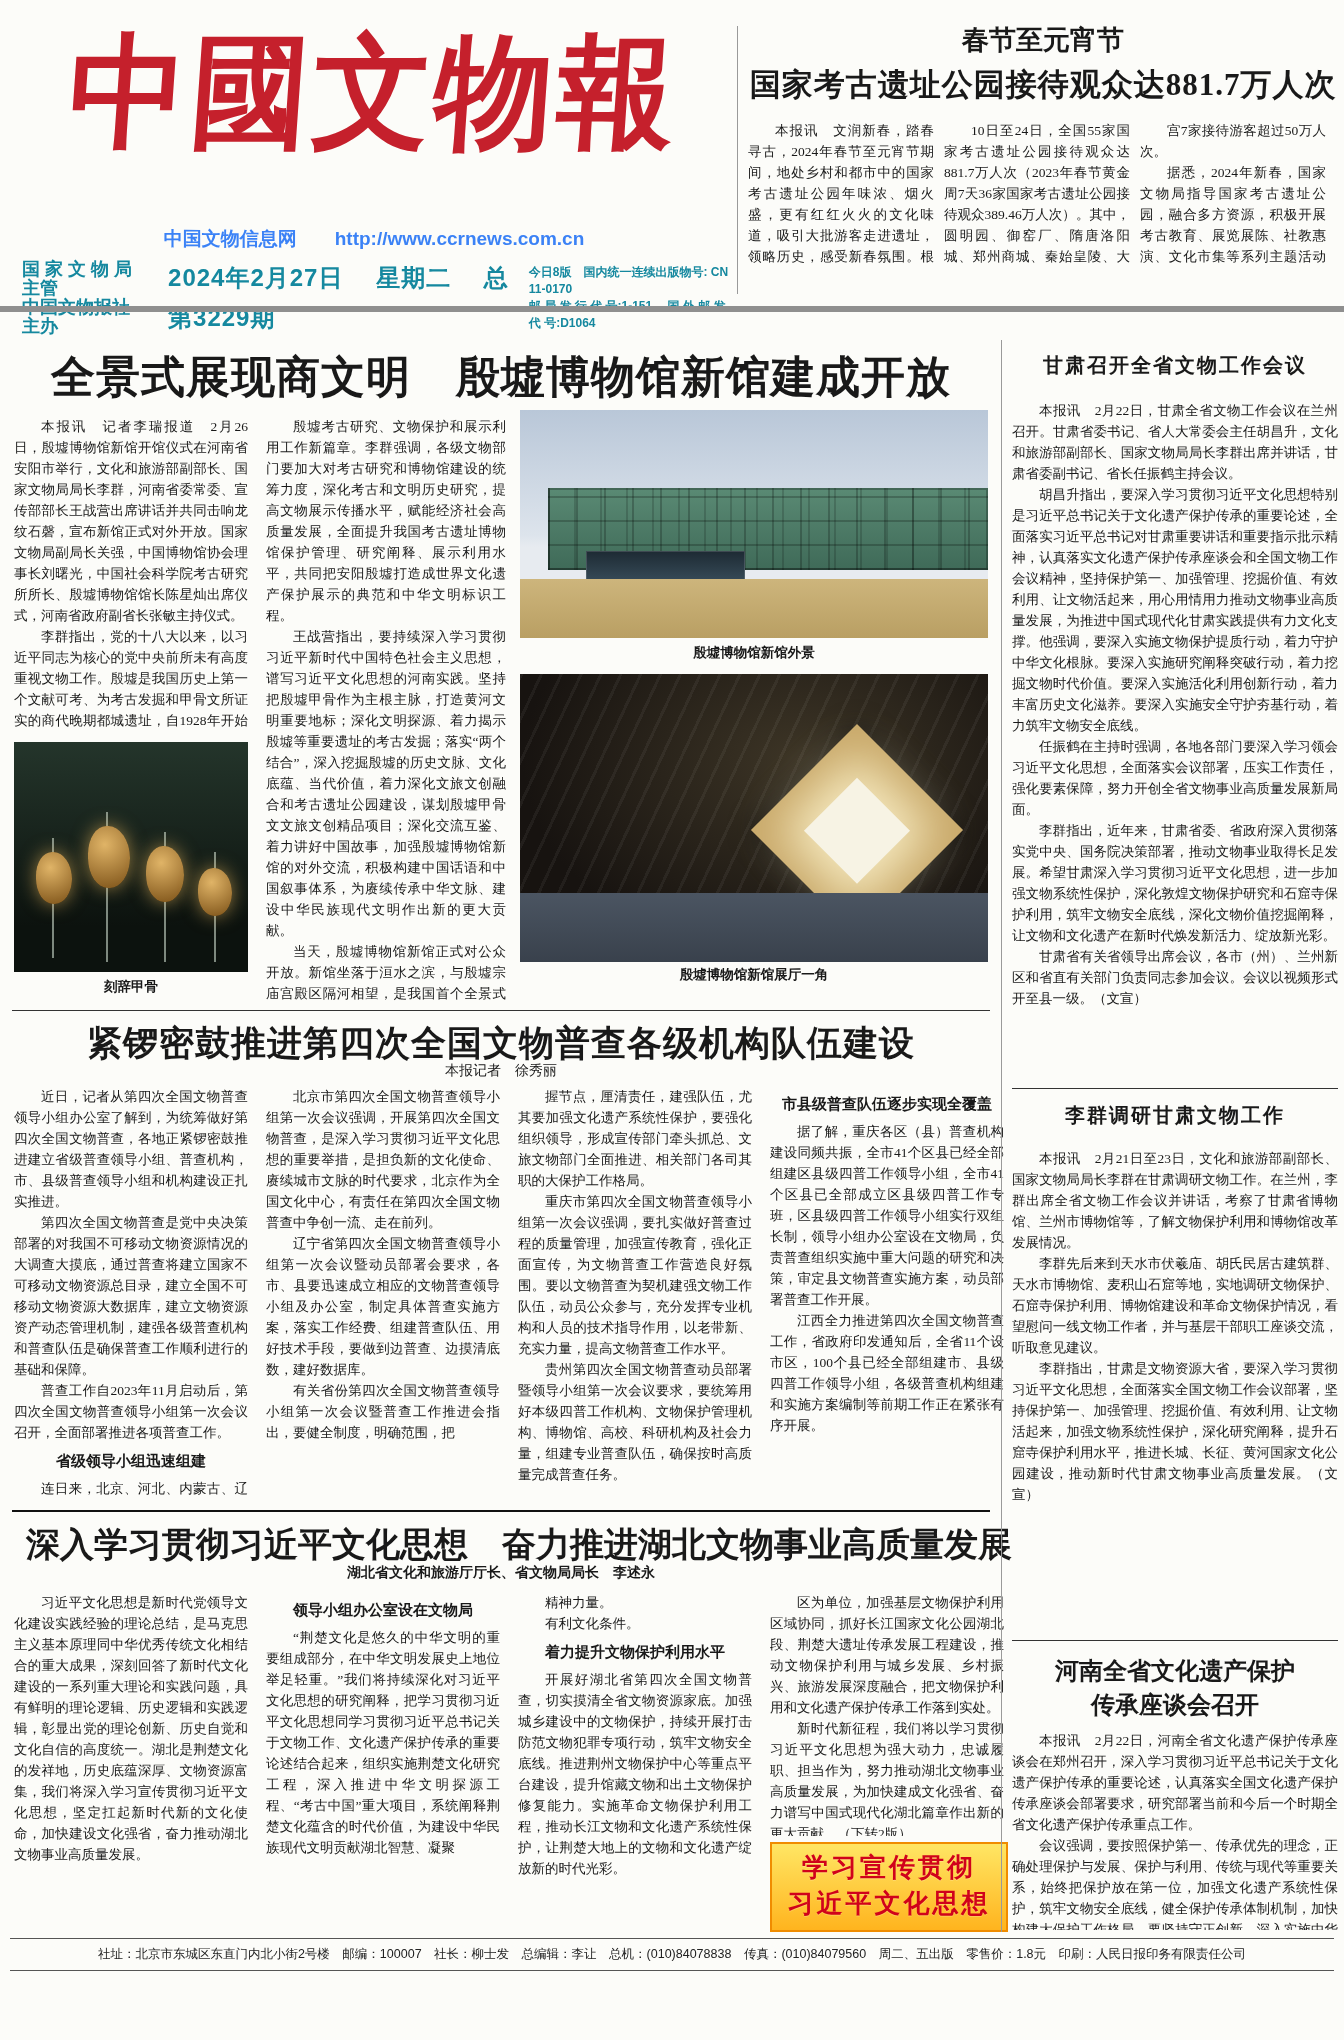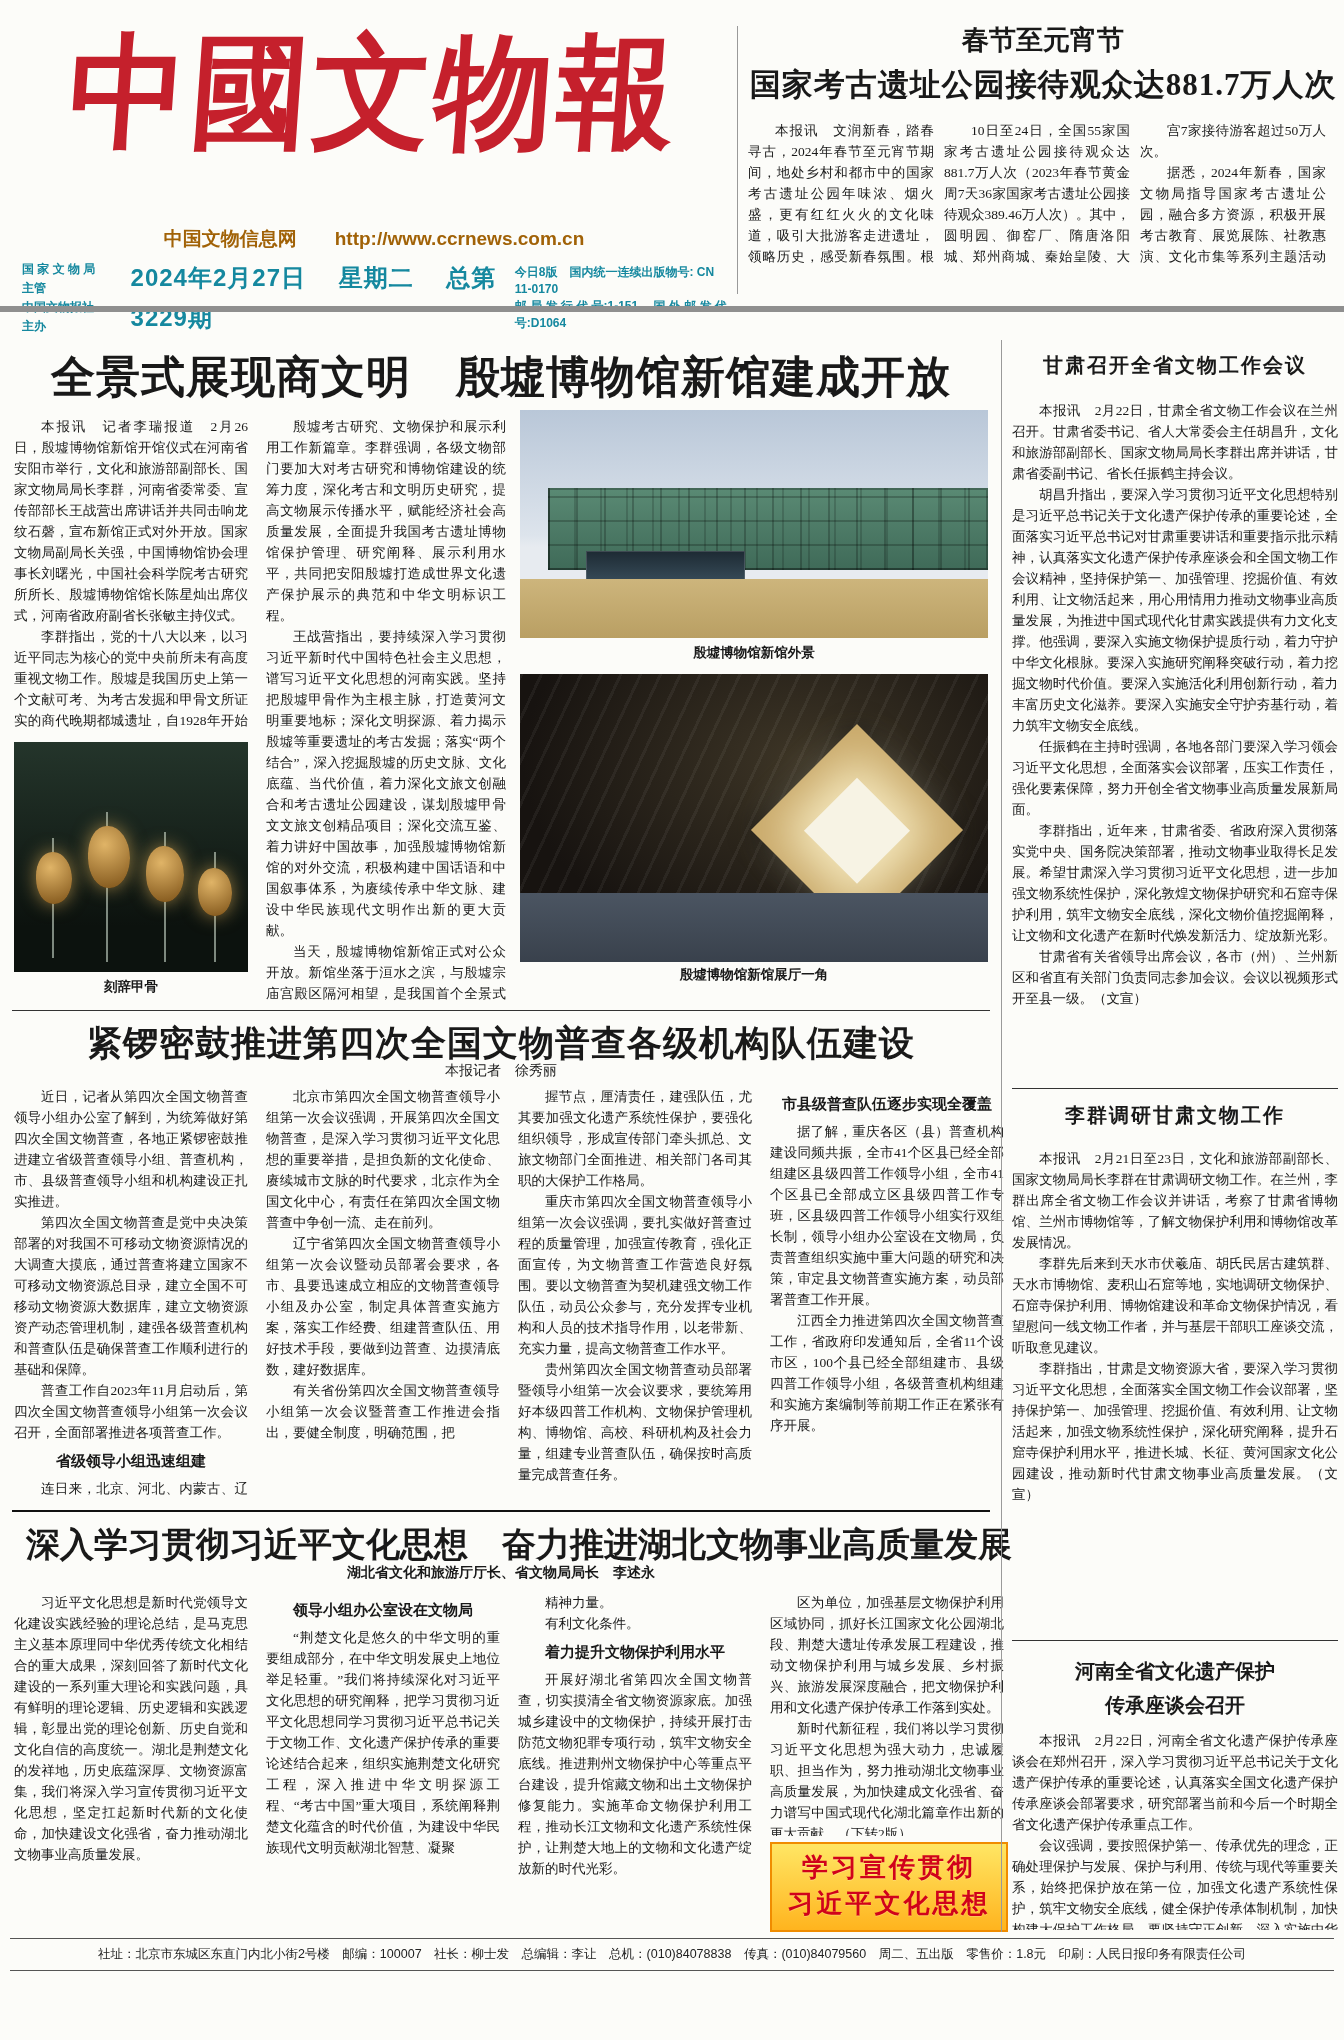--- a/index.html
+++ b/index.html
@@ -9,37 +9,37 @@
   .center{text-align:center;}
   .just{text-align:justify;text-justify:inter-ideograph;}
   .bodycol{overflow:hidden;font-size:13.5px;line-height:21px;}
   .para{margin:0;text-indent:2em;}
   .col-sub{font-weight:bold;text-align:center;text-indent:0;margin:7px 0;font-size:15px;
            font-family:"Liberation Sans","DejaVu Sans",sans-serif;}
   
   .mast-title{font-size:118px;font-weight:bold;color:#c5202c;letter-spacing:4px;
               font-family:"DejaVu Serif","Liberation Serif",serif;
               transform:skewX(-4deg) scaleY(1.05);transform-origin:center;}
-  .site-line{font-family:"Liberation Sans","DejaVu Sans",sans-serif;font-weight:bold;font-size:19px;color:#a16207;}
+  .site-line{font-family:"Liberation Sans","DejaVu Sans",sans-serif;font-weight:bold;font-size:19px;color:#3b82f6;}
   .teal{color:#15889f;font-family:"Liberation Sans","DejaVu Sans",sans-serif;font-weight:bold;}
-  .org-line{font-size:12px;line-height:19px;}
+  .org-line{font-size:18px;line-height:19px;}
   .date-line{font-size:24px;line-height:40px;letter-spacing:1px;}
   .pub-line{font-size:12px;line-height:17px;}
   .graybar{background:#8f8f8f;height:6px;}
   .vrule{background:#9a9a9a;width:1px;}
   .hrule{background:#333;height:1px;}
   .hrule2{background:#111;height:2px;}
   
   .brief-h1{font-size:27px;font-weight:bold;}
   .brief-h2{font-size:31px;font-weight:bold;letter-spacing:1px;}
   .main-h{font-size:44px;font-weight:bold;letter-spacing:1px;white-space:nowrap;}
   .sec-h{font-size:35px;font-weight:bold;letter-spacing:1px;white-space:nowrap;}
   .sec-h2{font-size:34px;font-weight:bold;white-space:nowrap;}
   .side-h{font-size:20px;font-weight:bold;letter-spacing:2px;font-family:Liberation Mono, monospace;}
-  .side-h-small{font-size:20px;font-weight:bold;line-height:34px;}
+  .side-h-small{font-size:24px;font-weight:bold;line-height:34px;}
   .byline{font-size:14px;}
   .caption{font-size:13.5px;font-weight:bold;font-family:"Liberation Sans","DejaVu Sans",sans-serif;}
   
   .photo{position:absolute;overflow:hidden;}
   .ph-ext{background:linear-gradient(180deg,#b9c7d8 0%,#dde4ec 55%,#e7ebf0 60%);}
   .ext-building{position:absolute;left:6%;right:0;top:34%;height:36%;
      background:linear-gradient(180deg,#5a8a74,#3f6a58),
      repeating-linear-gradient(90deg,rgba(0,0,0,.16) 0 2px,transparent 2px 26px);
      background-blend-mode:multiply;box-shadow:inset 0 0 0 2px rgba(0,0,0,.25);}
   .ext-grid{position:absolute;inset:0;

